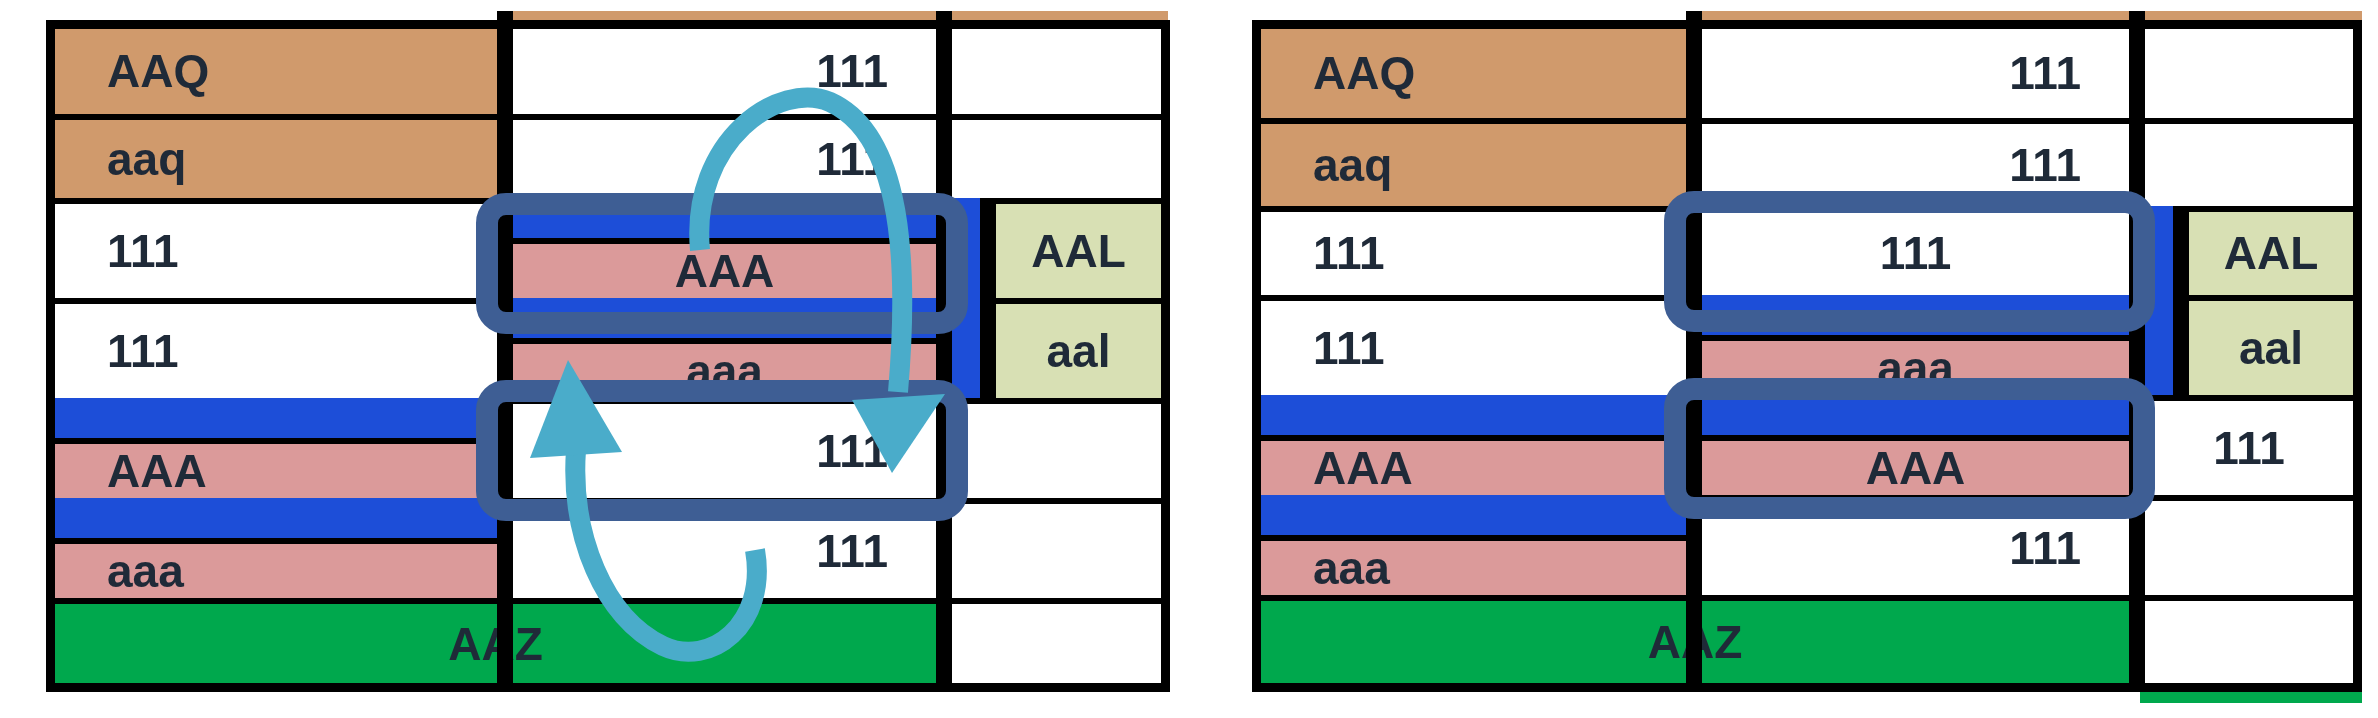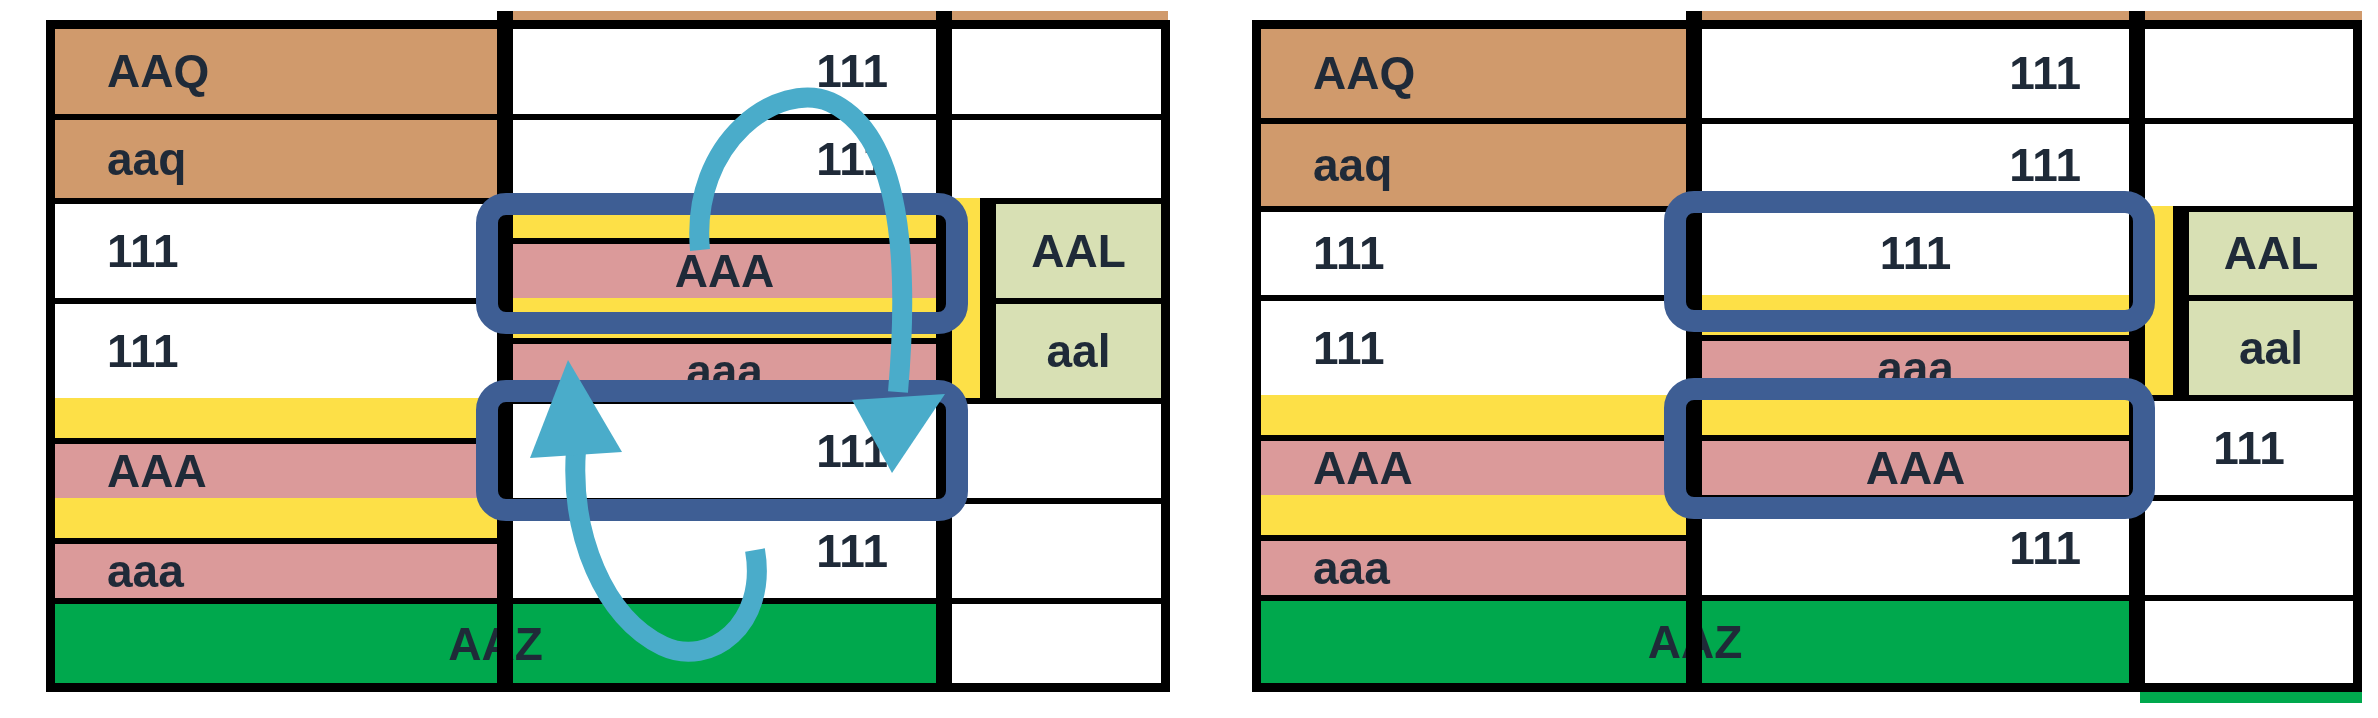--- a/index.html
+++ b/index.html
@@ -1,21 +1,21 @@
 <!DOCTYPE html>
 <html><head>
 <meta charset="utf-8">
 <style>
   html,body{margin:0;padding:0;background:#ffffff;}
   #stage{position:relative;width:2378px;height:718px;background:#ffffff;overflow:hidden;
          font-family:"Liberation Sans", sans-serif;}
 
   
   .tbl{position:absolute;top:20px;height:672px;box-sizing:border-box;
-       border:9px solid #000;background:#fde047;display:grid;grid-template-rows:repeat(7,1fr);}
+       border:9px solid #000;background:#1d4ed8;display:grid;grid-template-rows:repeat(7,1fr);}
   #tbl-left{left:46px;width:1124px;grid-template-columns:442px 439px 225px;}
   #tbl-right{left:1252px;width:1110px;grid-template-columns:425px 443px 224px;}
 
   .cell{position:relative;display:flex;align-items:center;box-sizing:border-box;
         font-size:46px;font-weight:700;color:#1F2A38;white-space:nowrap;overflow:visible;}
   .rt{border-top:6px solid #000;}
   .bl{border-left:16px solid #000;}
   .al{padding-left:52px;}
   .ar{justify-content:flex-end;padding-right:48px;}
   .ac{justify-content:center;}

